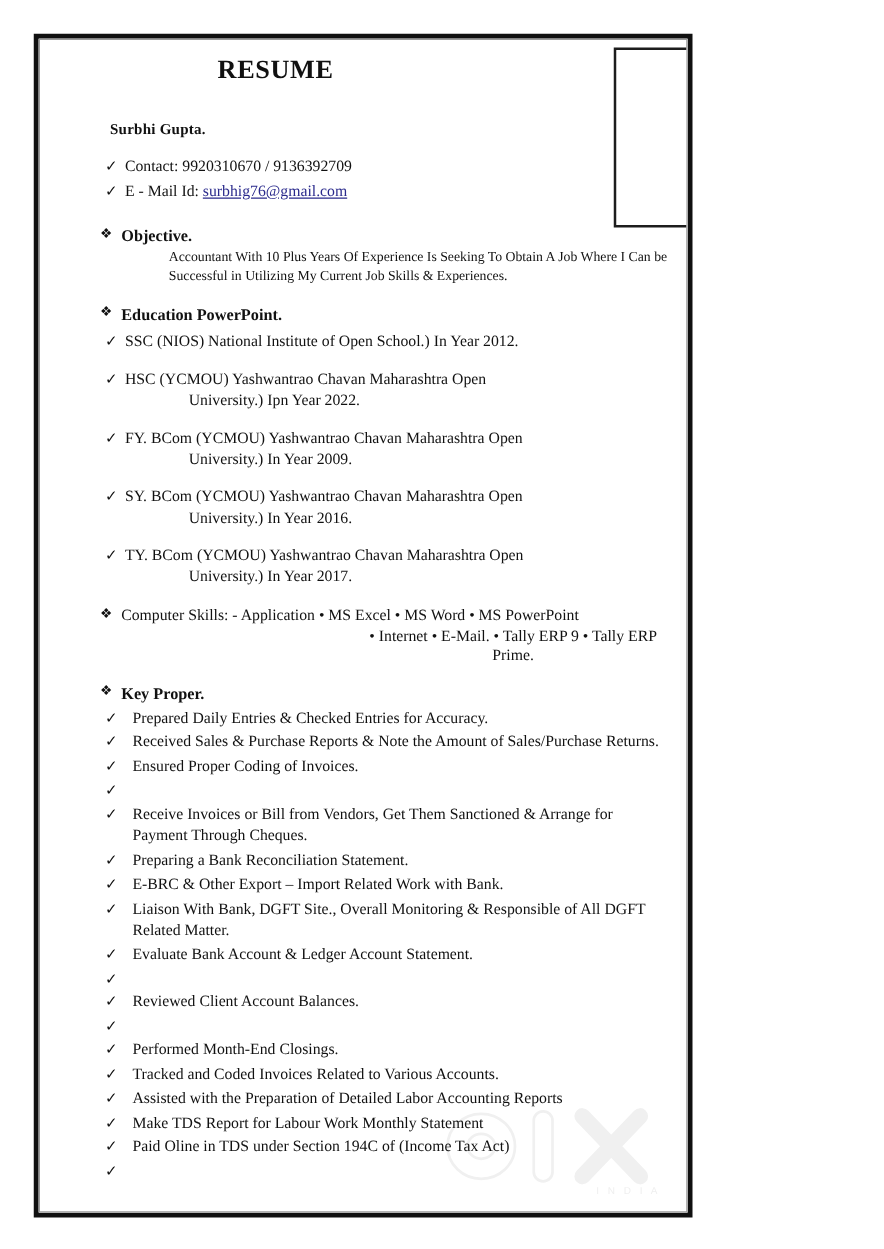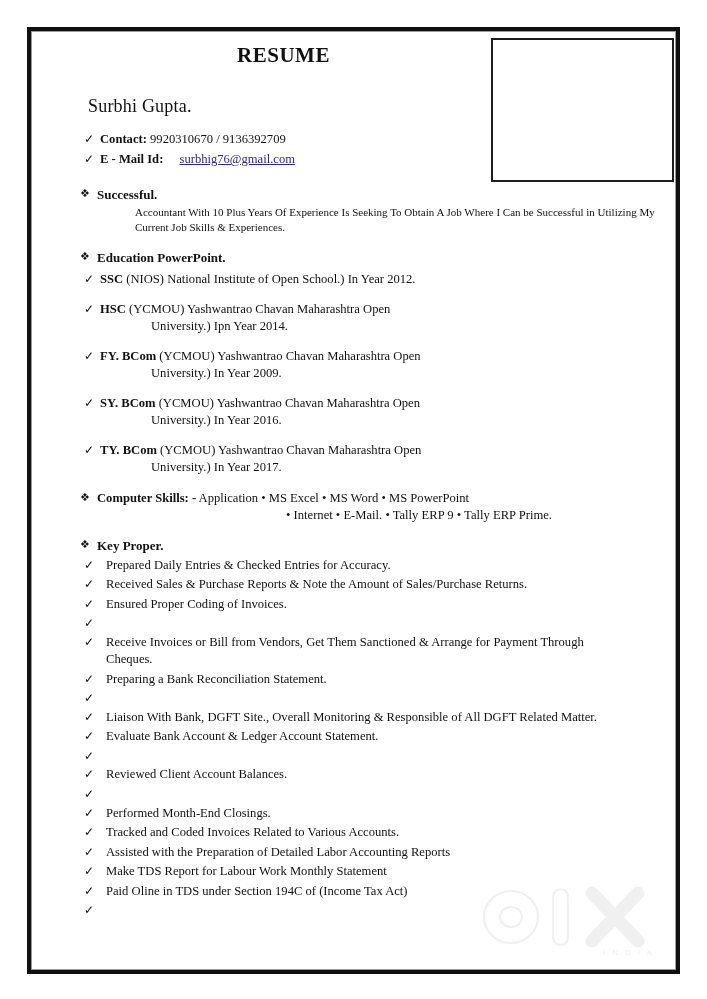--- a/index.html
+++ b/index.html
@@ -14,21 +14,21 @@
     font-family: "Liberation Serif", "DejaVu Serif", serif;
     color: #111111;
     overflow: hidden;
   }
 
   
   #page-frame {
     position: absolute;
     left: 27px;
     top: 27px;
-    width: 653px;
+    width: 527px;
     height: 947px;
     box-sizing: border-box;
     border: 4px solid #101010;
     background: #ffffff;
   }
   #page-inner {
     position: absolute;
     inset: 0;
     box-sizing: border-box;
     border: 1px solid #9a9a9a;
@@ -70,48 +70,47 @@
     top: 6px;
     width: 183px;
     height: 144px;
     border: 2px solid #1d1d1d;
     background: #ffffff;
     box-sizing: border-box;
     z-index: 3;
   }
 
   .name {
-    font-size: 18px;
-    font-weight: normal;
+    font-size: 12px;
+    font-weight: bold;
     margin: 28px 0 0 32px;
     letter-spacing: 0.2px;
   }
 
   
   .row {
     display: flex;
     align-items: flex-start;
     font-size: 12.6px;
     line-height: 1.35;
   }
   .mark {
     flex: 0 0 auto;
     font-size: 12px;
     line-height: 1.35;
   }
   .mark.check { width: 16px; margin-left: 28px; }
   .mark.dia   { width: 17px; margin-left: 24px; font-size: 11px; }
   .txt { flex: 1 1 auto; }
 
-  b.lbl { font-weight: bold; }
+  b.lbl { font-weight: normal; }
 
   .email-link {
     color: #2a2a8c;
     text-decoration: underline;
-    margin-left: 13px;
   }
 
   .sec-head {
     font-weight: bold;
     font-size: 13px;
   }
 
   .objective-body {
     margin: 1px 0 0 79px;
     font-size: 11px;
@@ -122,20 +121,21 @@
   .edu-row { margin-top: 13px; }
   .edu-cont {
     margin-left: 95px;
     font-size: 12.6px;
     line-height: 1.35;
   }
 
   .cs-line2 {
     margin: 1px 0 0 230px;
     font-size: 12.6px;
+    text-align: center;
   }
 
   .skill-row { margin-top: 2.5px; }
   .skill-row .mark.check { margin-left: 28px; width: 22px; }
   .skill-row .txt { max-width: 520px; }
   .spacer-14 { height: 14px; }
   .spacer-18 { height: 18px; }
 </style>
 </head>
 <body>
@@ -170,41 +170,41 @@
 
       <div class="row" style="margin-top:3px;">
         <span class="mark check">✓</span>
         <span class="txt"><b class="lbl">E - Mail Id:</b> <a class="email-link" href="#">surbhig76@gmail.com</a></span>
       </div>
 
       <div class="spacer-18"></div>
 
       <div class="row">
         <span class="mark dia">❖</span>
-        <span class="txt sec-head">Successful.</span>
+        <span class="txt sec-head">Objective.</span>
       </div>
       <div class="objective-body">Accountant With 10 Plus Years Of Experience Is Seeking To Obtain A Job Where I Can be Successful in Utilizing My Current Job Skills &amp; Experiences.</div>
 
       <div class="spacer-14"></div>
 
       <div class="row">
         <span class="mark dia">❖</span>
         <span class="txt sec-head">Education PowerPoint.</span>
       </div>
 
       <div class="row" style="margin-top:4px;">
         <span class="mark check">✓</span>
         <span class="txt"><b class="lbl">SSC</b><span> (NIOS) National Institute of Open School.) In Year 2012.</span></span>
       </div>
 
       <div class="row edu-row">
         <span class="mark check">✓</span>
         <span class="txt"><b class="lbl">HSC</b><span> (YCMOU) Yashwantrao Chavan Maharashtra Open</span></span>
       </div>
-      <div class="edu-cont">University.) Ipn Year 2014.</div>
+      <div class="edu-cont">University.) Ipn Year 2022.</div>
 
       <div class="row edu-row">
         <span class="mark check">✓</span>
         <span class="txt"><b class="lbl">FY. BCom</b><span> (YCMOU) Yashwantrao Chavan Maharashtra Open</span></span>
       </div>
       <div class="edu-cont">University.) In Year 2009.</div>
 
       <div class="row edu-row">
         <span class="mark check">✓</span>
         <span class="txt"><b class="lbl">SY. BCom</b><span> (YCMOU) Yashwantrao Chavan Maharashtra Open</span></span>
@@ -251,20 +251,21 @@
           <div class="row skill-row">
             <span class="mark check">✓</span>
             <span class="txt">Receive Invoices or Bill from Vendors, Get Them Sanctioned &amp; Arrange for Payment Through Cheques.</span>
           </div>
           <div class="row skill-row">
             <span class="mark check">✓</span>
             <span class="txt">Preparing a Bank Reconciliation Statement.</span>
           </div>
           <div class="row skill-row">
             <span class="mark check">✓</span>
+            <span class="txt">E-BRC &amp; Other Export – Import Related Work with Bank.</span>
           </div>
           <div class="row skill-row">
             <span class="mark check">✓</span>
             <span class="txt">Liaison With Bank, DGFT Site., Overall Monitoring &amp; Responsible of All DGFT Related Matter.</span>
           </div>
           <div class="row skill-row">
             <span class="mark check">✓</span>
             <span class="txt">Evaluate Bank Account &amp; Ledger Account Statement.</span>
           </div>
           <div class="row skill-row">

